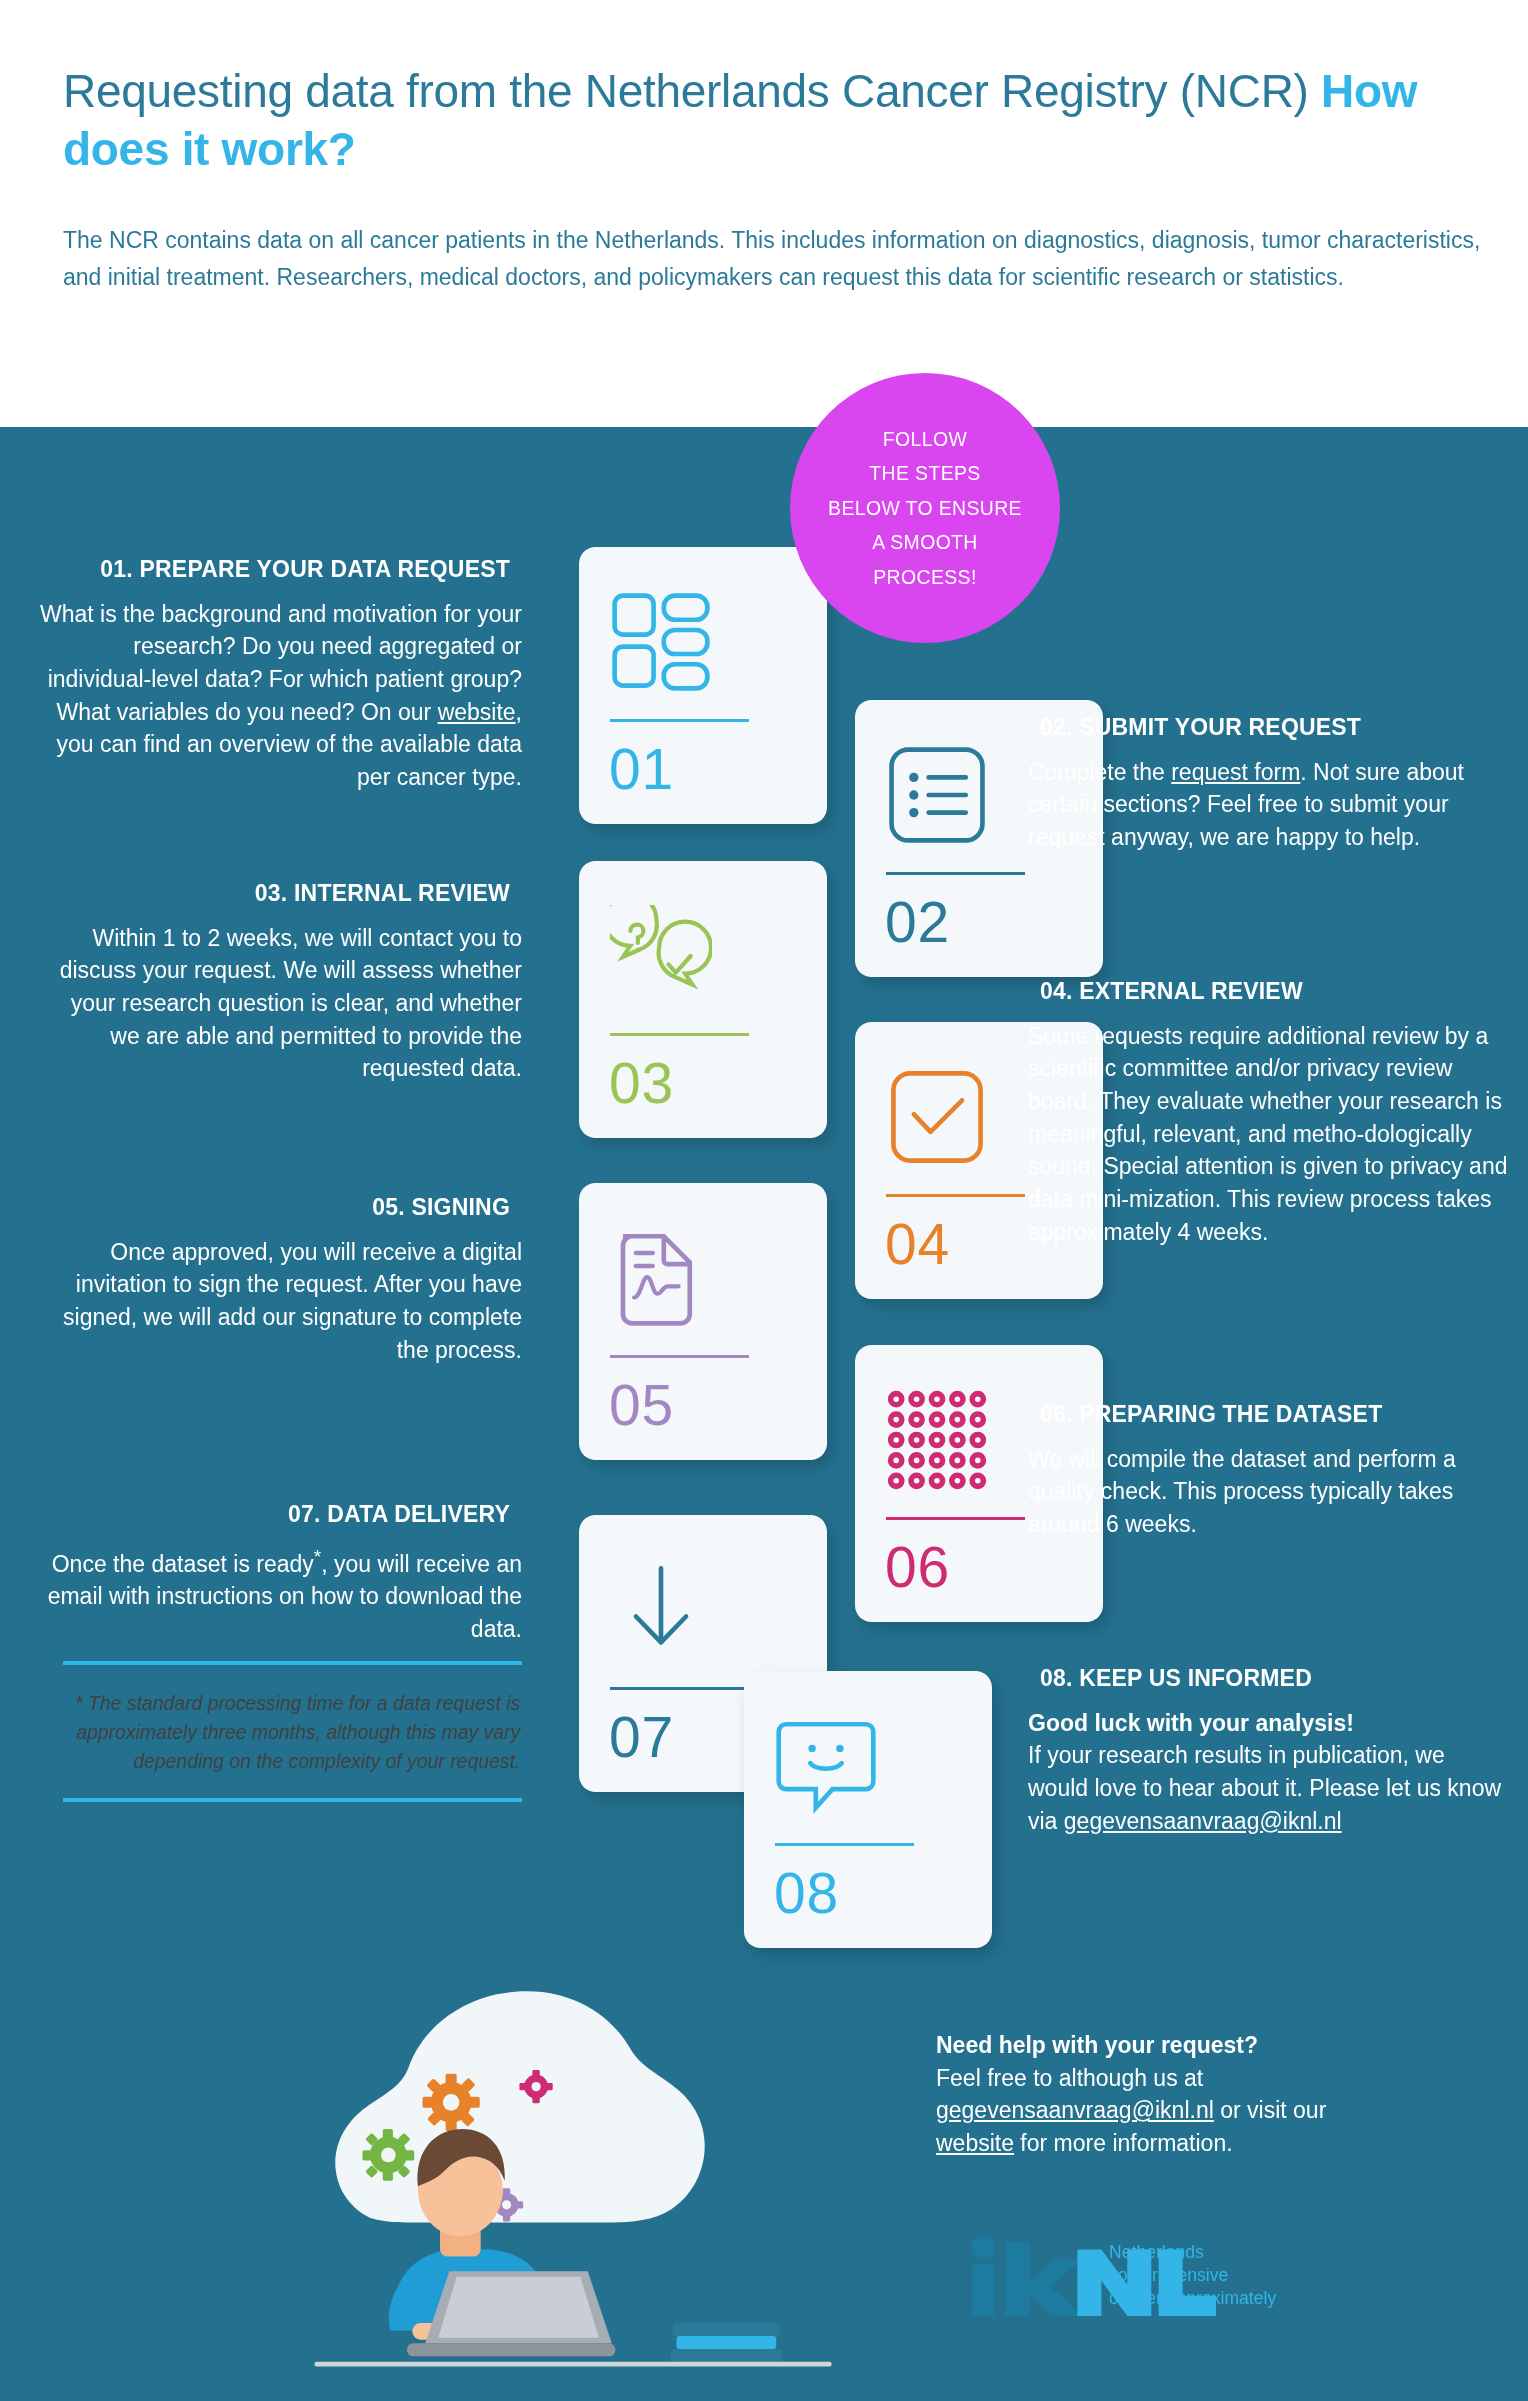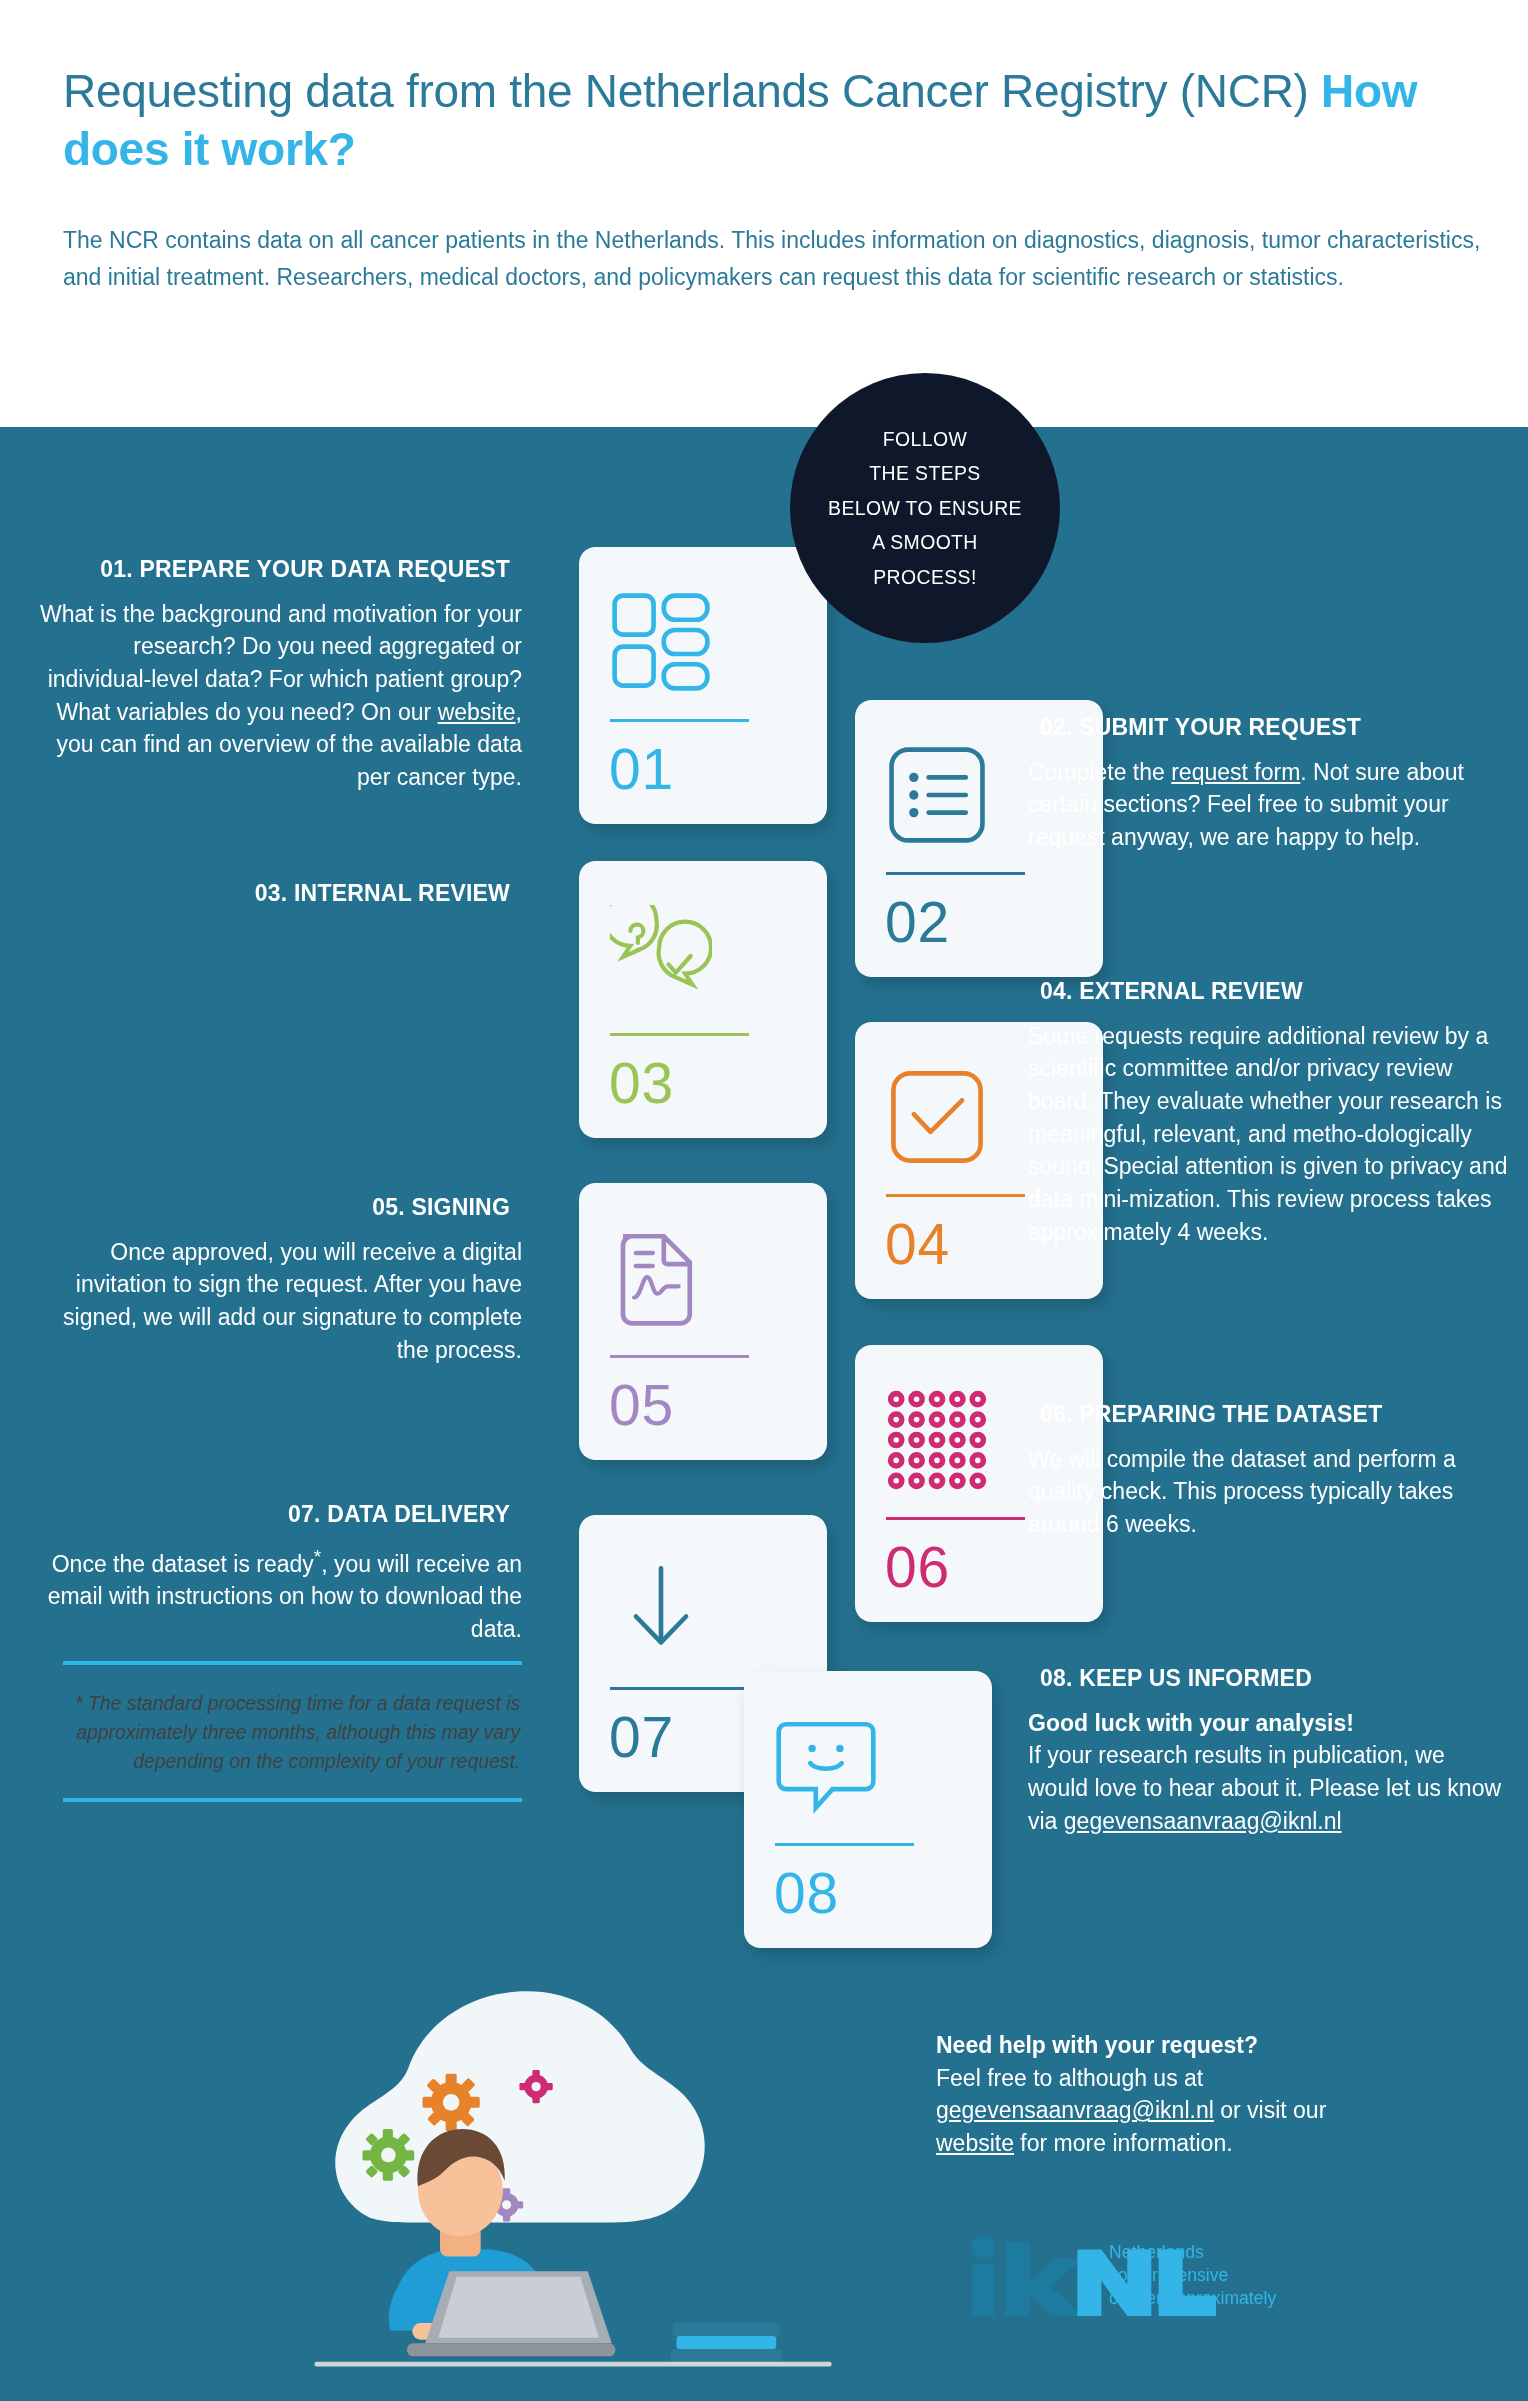--- a/index.html
+++ b/index.html
@@ -22,21 +22,21 @@
     position: absolute; left: 63px; top: 222px; width: 1423px;
     font-size: 23px; line-height: 1.62; color: #2b7a99;
   }
 
   
   .panel { position: absolute; left: 0; top: 427px; width: 1528px; height: 1975px; background: #24718f; }
 
   
   .follow-circle {
     position: absolute; left: 790px; top: 373px; width: 270px; height: 270px;
-    border-radius: 50%; background: #0f172a;
+    border-radius: 50%; background: #d946ef;
     display: flex; flex-direction: column; align-items: center; justify-content: center;
     color: #ffffff; font-size: 19.4px; line-height: 1.78; text-align: center;
     letter-spacing: 0.4px; z-index: 40;
   }
 
   
   .card {
     position: absolute; width: 248px; height: 277px;
     background: #f4f8fa; border-radius: 16.6px;
     box-shadow: 5.5px 7.4px 15px rgba(0,0,0,0.16);
@@ -252,20 +252,21 @@
   <p><span>What is the background and motivation for your research? Do you need aggregated or individual-level data? For which patient group? What variables do you need? On our </span><span class="link">website</span><span>, you can find an overview of the available data per cancer type.</span></p>
 </div>
 
 <div class="txt right" id="t02">
   <h3>02. SUBMIT YOUR REQUEST</h3>
   <p><span>Complete the </span><span class="link">request form</span><span>. Not sure about certain sections? Feel free to submit your request anyway, we are happy to help.</span></p>
 </div>
 
 <div class="txt left" id="t03">
   <h3>03. INTERNAL REVIEW</h3>
+  <p>Within 1 to 2 weeks, we will contact you to discuss your request. We will assess whether your research question is clear, and whether we are able and permitted to provide the requested data.</p>
 </div>
 
 <div class="txt right" id="t04">
   <h3>04. EXTERNAL REVIEW</h3>
   <p>Some requests require additional review by a scientific committee and/or privacy review board. They evaluate whether your research is meaningful, relevant, and metho-dologically sound. Special attention is given to privacy and data mini-mization. This review process takes approximately 4 weeks.</p>
 </div>
 
 <div class="txt left" id="t05">
   <h3>05. SIGNING</h3>
   <p>Once approved, you will receive a digital invitation to sign the request. After you have signed, we will add our signature to complete the process.</p>

